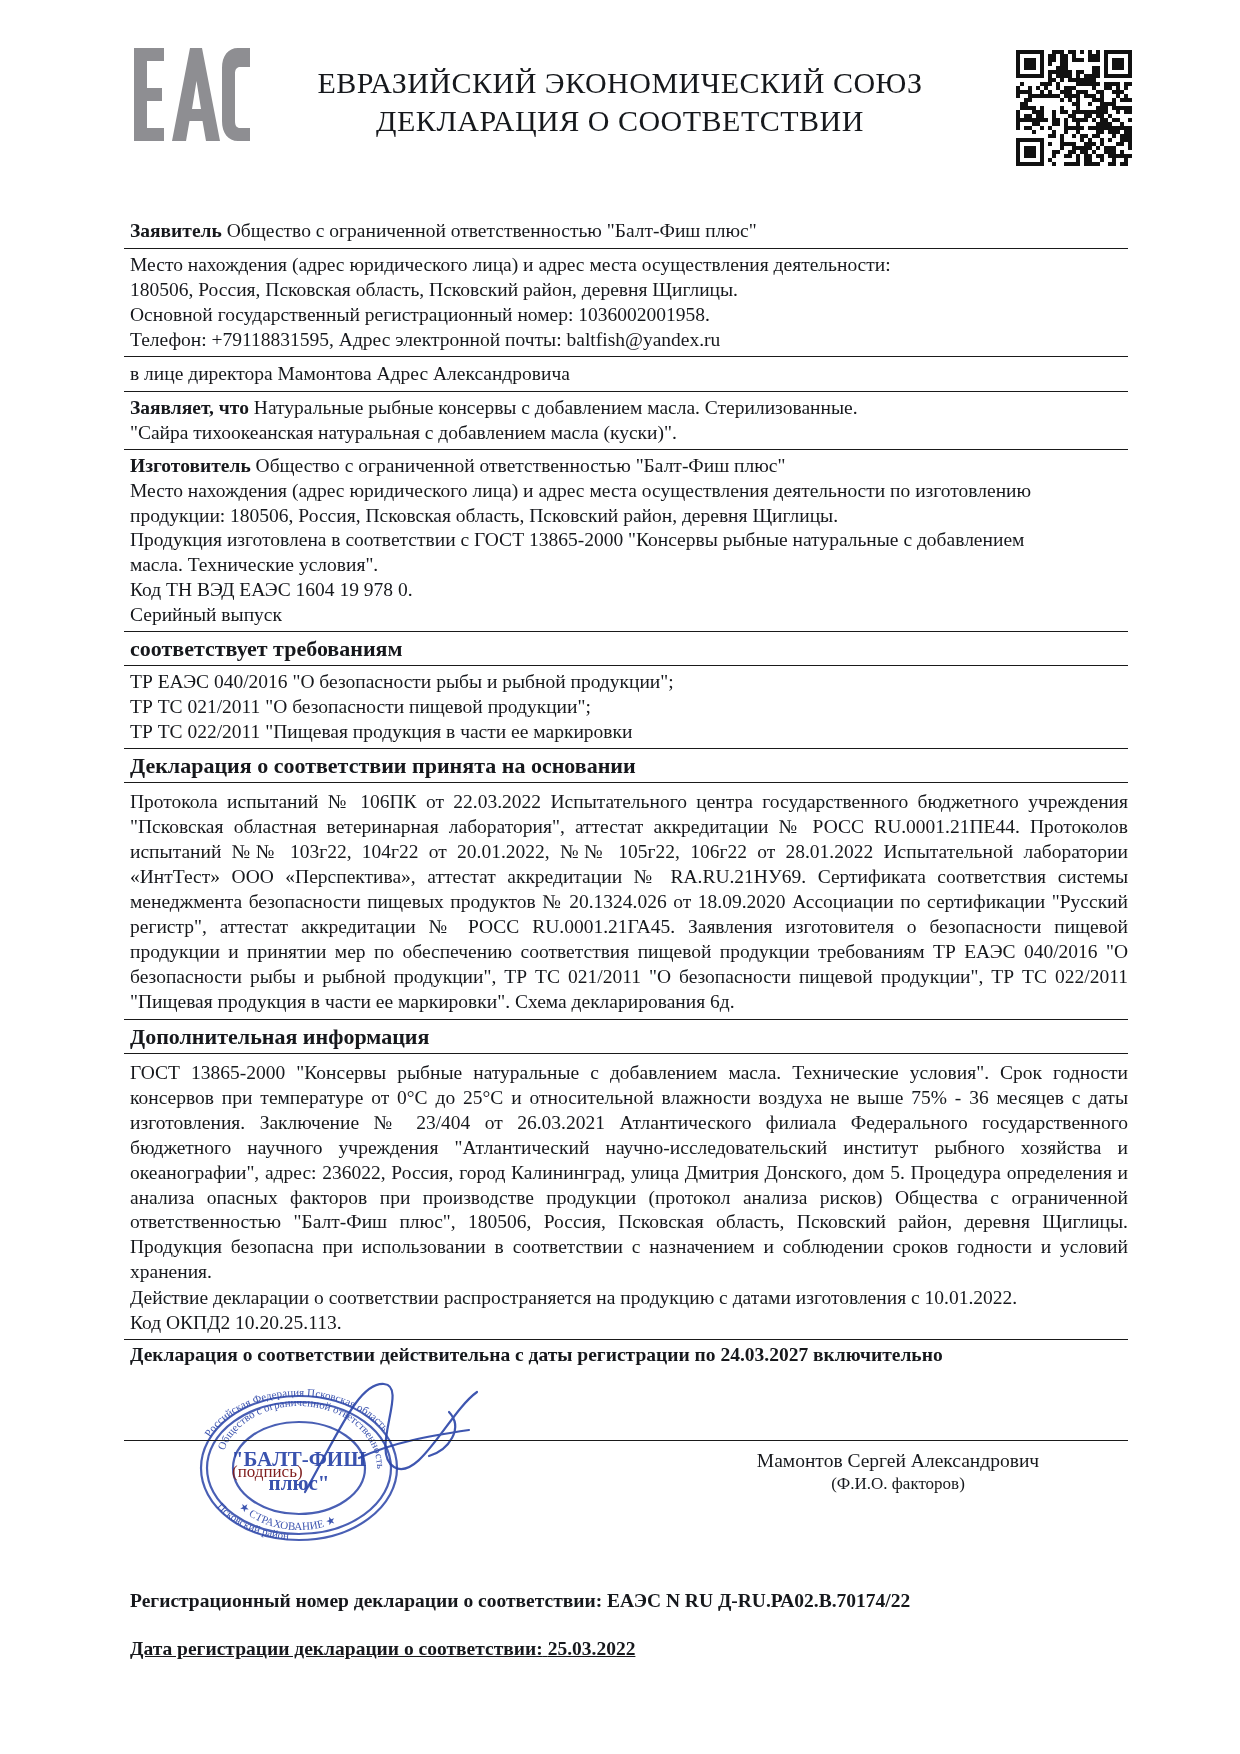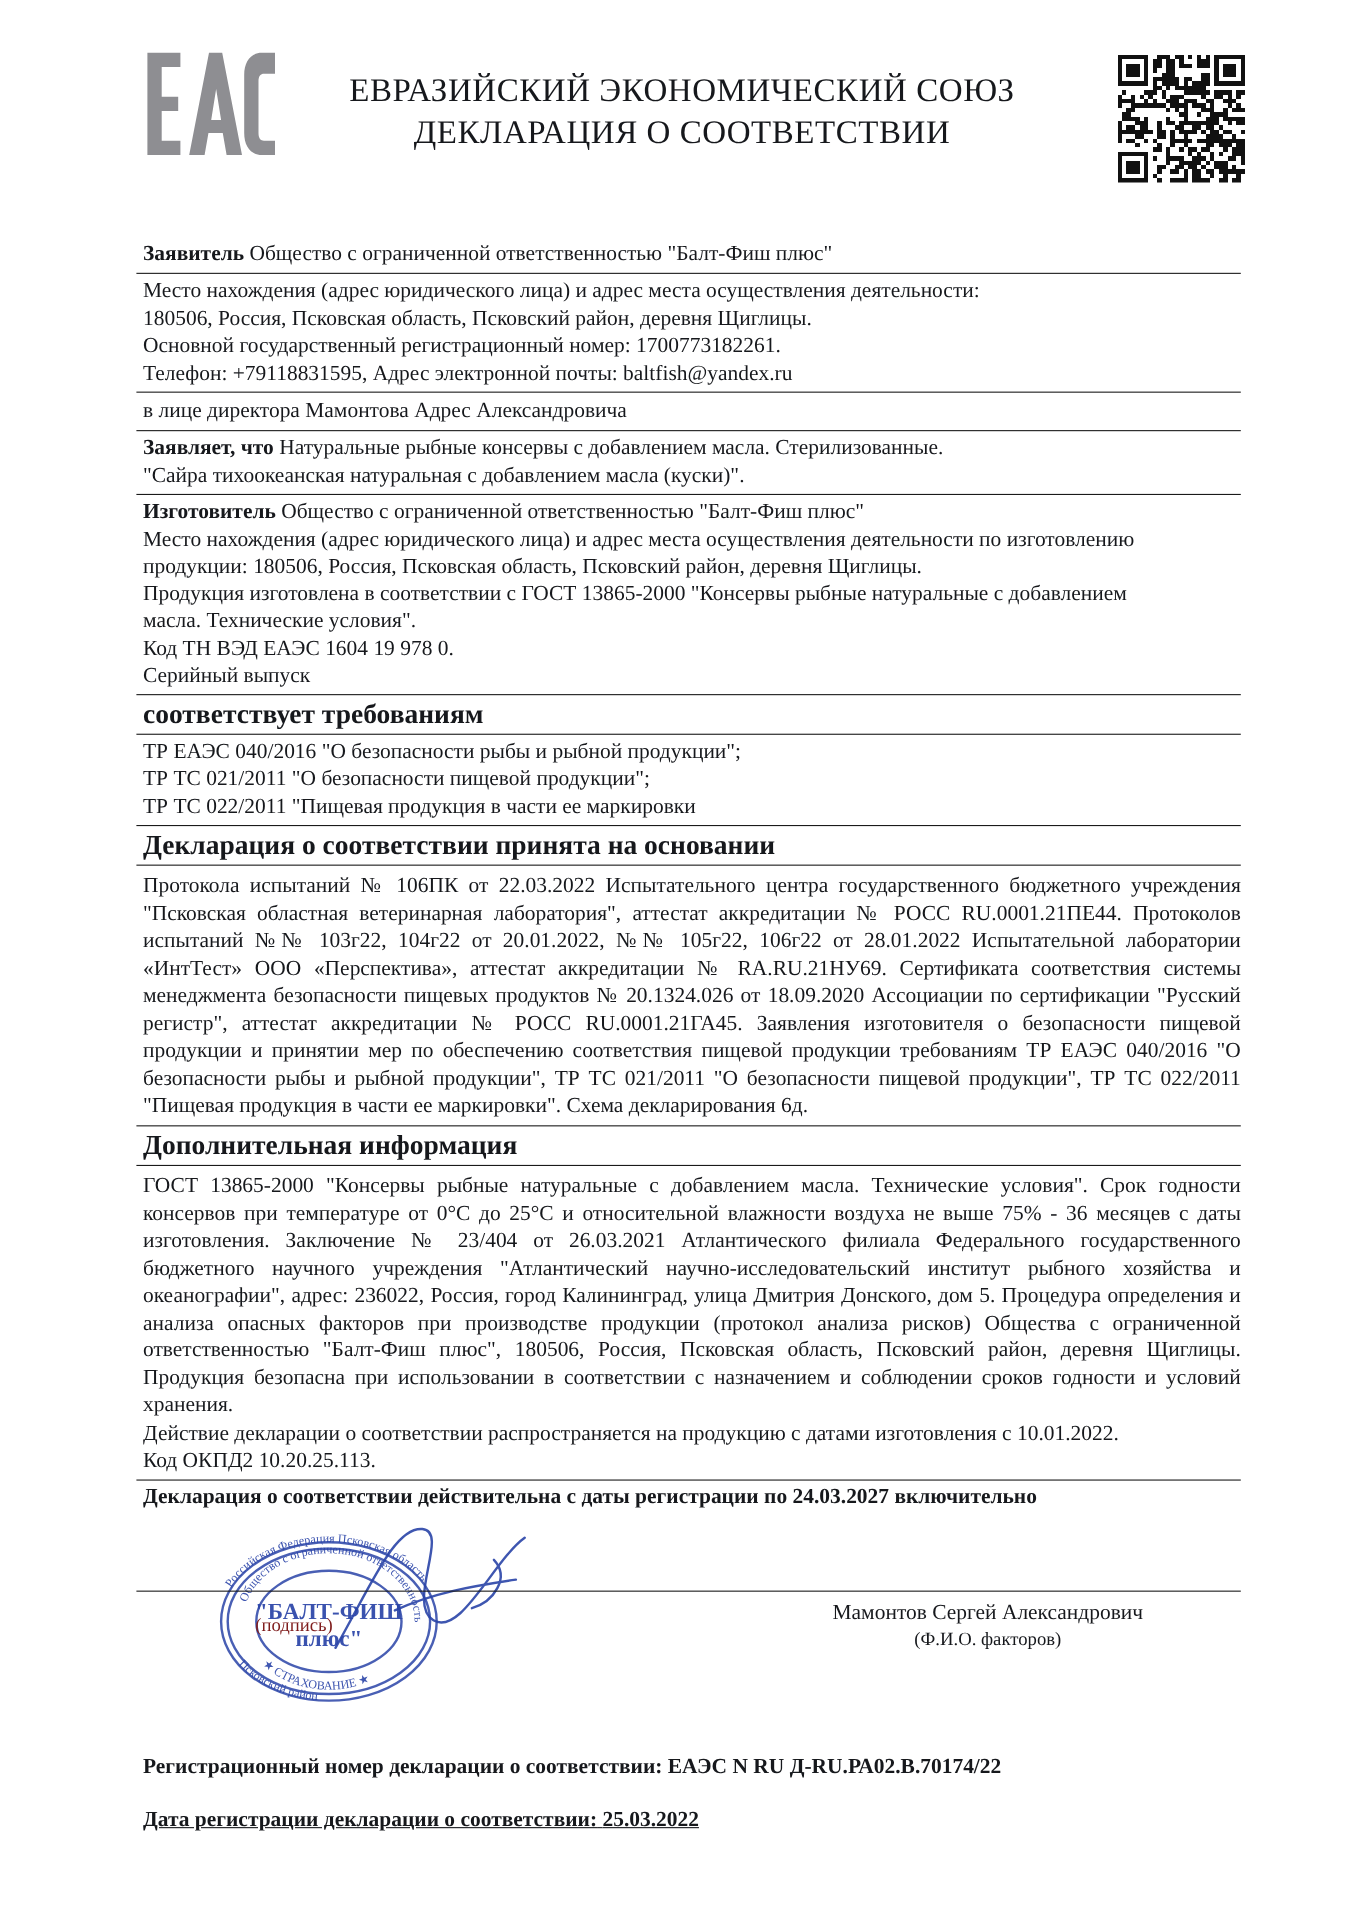--- a/index.html
+++ b/index.html
@@ -89,21 +89,21 @@
   }
   .lbl {
     font-weight: bold;
   }
   .just p {
     text-align: justify;
     text-justify: inter-word;
   }
   .sec-head {
     font-weight: bold;
-    font-size: 25px;
+    font-size: 22px;
     padding-left: 6px;
   }
   .tight p { padding-top: 0; padding-bottom: 0; }
 
   
   .validity {
     font-weight: bold;
     font-size: 19.5px;
     padding-left: 6px;
     margin-top: 4px;
@@ -659,21 +659,21 @@
       <p>
         <span class="lbl">Заявитель</span>
         <span>Общество с ограниченной ответственностью "Балт-Фиш плюс"</span>
       </p>
     </div>
     <div class="rule"></div>
 
     <div class="blk tight">
       <p>Место нахождения (адрес юридического лица) и адрес места осуществления деятельности:</p>
       <p>180506, Россия, Псковская область, Псковский район, деревня Щиглицы.</p>
-      <p>Основной государственный регистрационный номер: 1700773182261.</p>
+      <p>Основной государственный регистрационный номер: 1036002001958.</p>
       <p>Телефон: +79118831595, Адрес электронной почты: baltfish@yandex.ru</p>
     </div>
     <div class="rule"></div>
 
     <div class="blk">
       <p>в лице директора Мамонтова Адрес Александровича</p>
     </div>
     <div class="rule"></div>
 
     <div class="blk tight">

